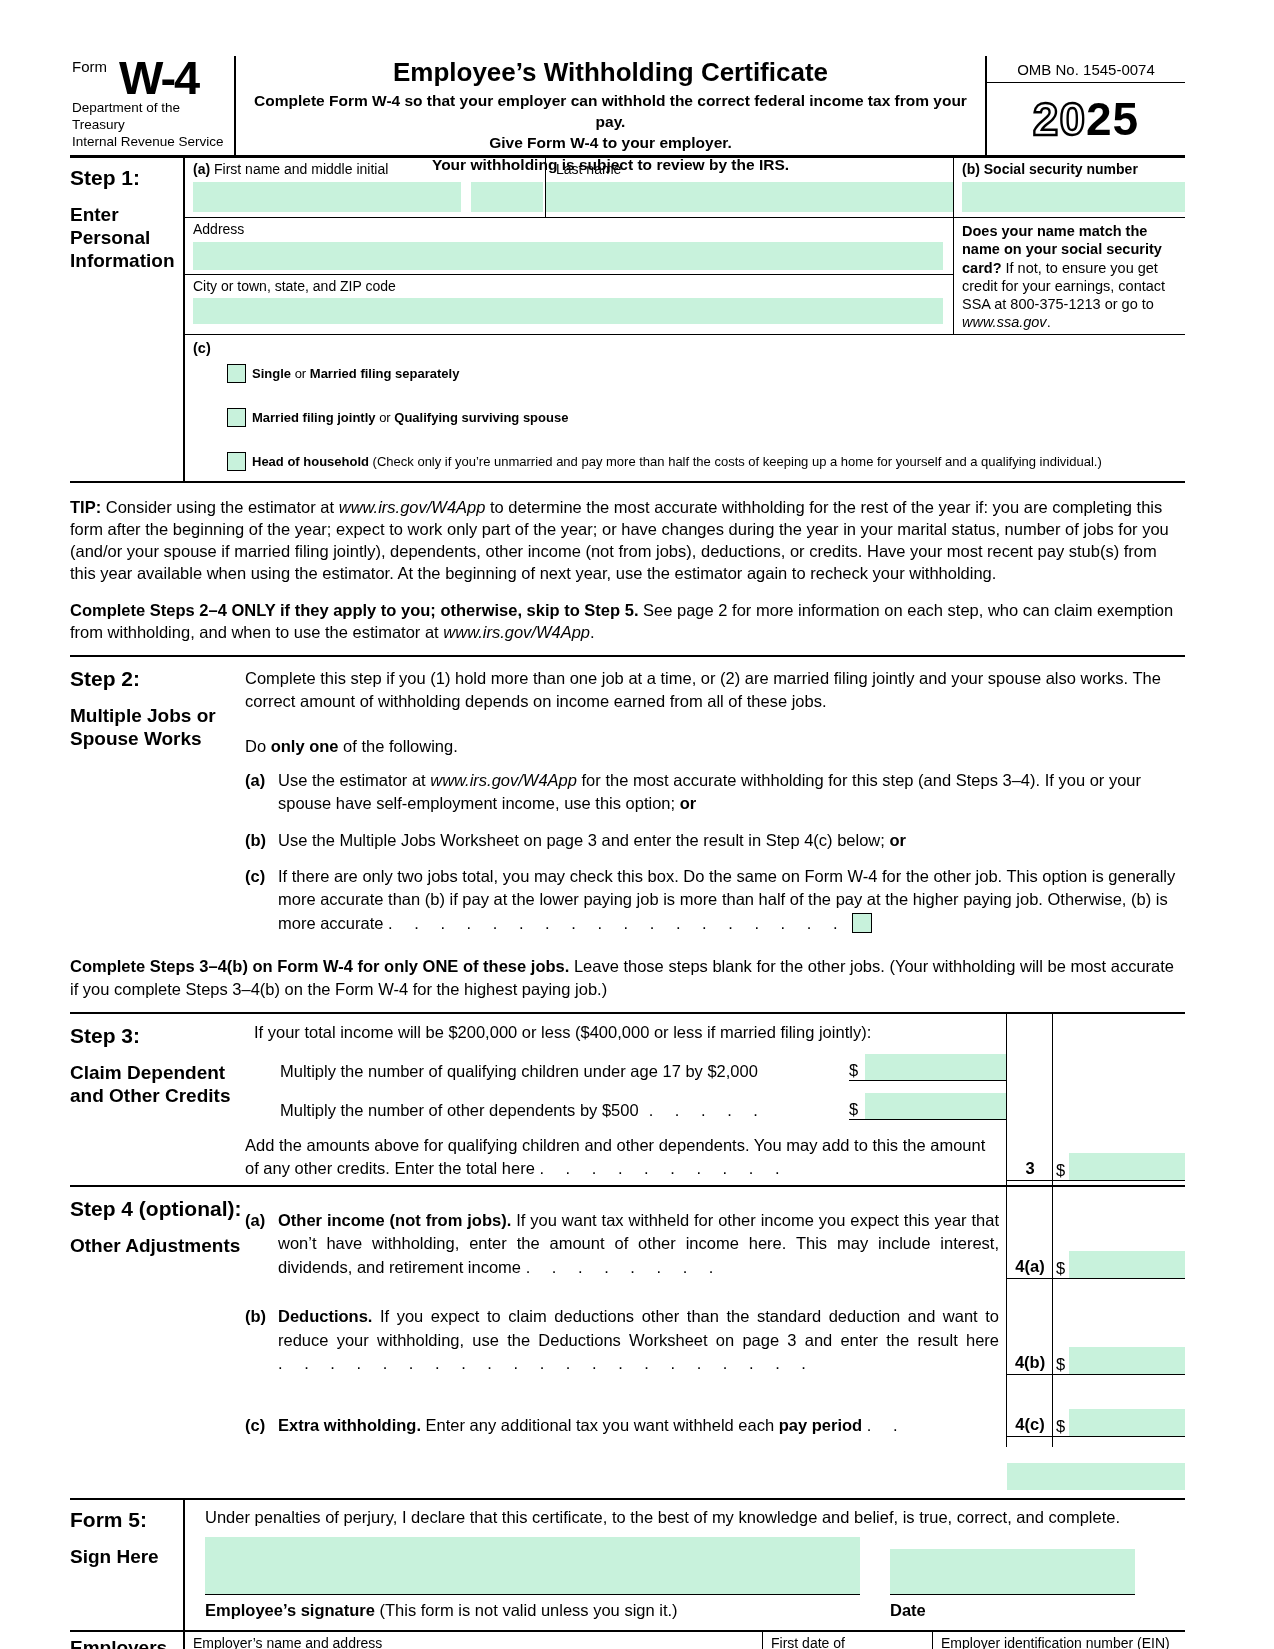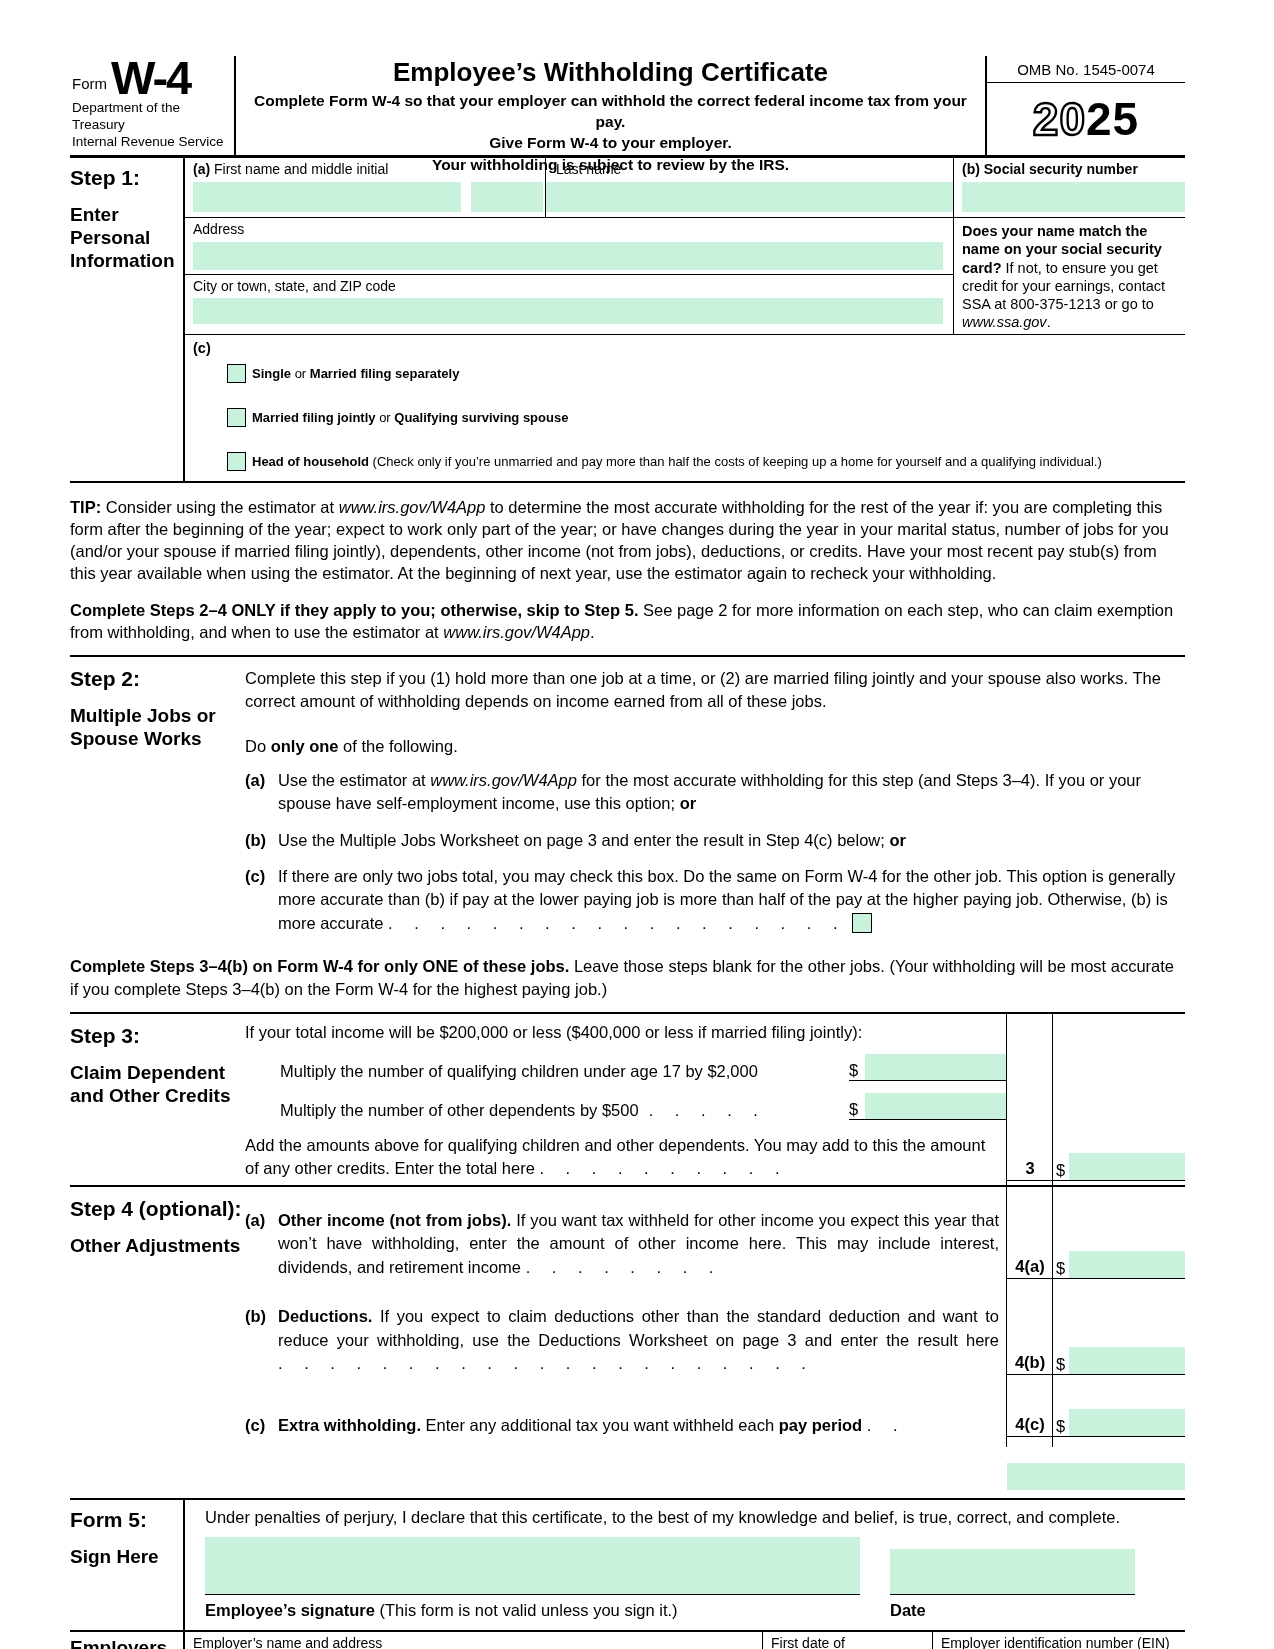--- a/index.html
+++ b/index.html
@@ -24,21 +24,21 @@
     border: 1.7px solid #000; background: #c8f2dc; vertical-align: middle;
   }
   .step-title { font-size: 21px; font-weight: bold; line-height: 1.1; }
   .step-sub   { font-size: 19px; font-weight: bold; line-height: 1.22; margin-top: 14px; }
   .cell-label { font-size: 14px; line-height: 1.2; }
 
   
   .header { display: flex; border-bottom: 3px solid #000; height: 102px; }
   .h-left { width: 166px; border-right: 2px solid #000; padding: 2px 6px 4px 2px;
             display: flex; flex-direction: column; justify-content: space-between; }
-  .h-form-line { display: flex; align-items: flex-end; gap: 4px; }
+  .h-form-line { display: flex; gap: 12px; }
   .h-form-word { font-size: 15px; padding-bottom: 6px; }
   .h-form-num  { font-size: 47px; font-weight: bold; letter-spacing: -2px; line-height: 0.85; }
   .h-dept { font-size: 13.5px; line-height: 1.25; }
   .h-center { flex: 1; text-align: center; padding: 2px 10px; }
   .h-title { font-size: 26px; font-weight: bold; line-height: 1.1; }
   .h-sub { font-size: 15.5px; font-weight: bold; line-height: 1.38; margin-top: 3px; }
   .h-right { width: 200px; border-left: 2px solid #000; display: flex; flex-direction: column; }
   .h-omb { font-size: 15px; text-align: center; padding: 5px 2px 4px; border-bottom: 1.7px solid #000; }
   .h-year { flex: 1; display: flex; align-items: center; justify-content: center;
             font-size: 46px; font-weight: bold; letter-spacing: 1px; }
@@ -100,21 +100,21 @@
   .num-cell { width: 46px; flex: 0 0 auto; text-align: center; font-weight: bold;
               border-bottom: 1.7px solid #000; padding-bottom: 2px; }
   .num-spacer { width: 46px; flex: 0 0 auto; }
   .amt-cell { width: 132px; flex: 0 0 auto; display: flex; align-items: flex-end;
               border-bottom: 1.7px solid #000; }
   .amt-spacer { width: 132px; flex: 0 0 auto; }
   .amt-cell .dollar { width: 16px; padding-left: 3px; }
   .amt-cell .gfield { flex: 1; height: 27px; }
   .s3-content { padding: 9px 0 0; }
   .s3-intro-row { display: flex; }
-  .s3-intro-row .txt { flex: 1; padding-right: 10px; }
+  .s3-intro-row .txt { flex: 1; padding-right: 10px; margin-left: 9px; }
   .s3-line { display: flex; align-items: flex-end; margin-top: 12px; }
   .s3-line .txt { padding-left: 35px; flex: 0 0 auto; }
   .s3-gap { flex: 1; padding: 0 10px; overflow: hidden; }
   .amt-inline { display: flex; align-items: flex-end; width: 158px; flex: 0 0 auto;
                 border-bottom: 1.7px solid #000; }
   .amt-inline .dollar { width: 16px; }
   .amt-inline .gfield { flex: 1; height: 26px; }
   .s3-total { margin-top: 14px; padding-bottom: 4px; }
   .s3-total .txt2 { flex: 1; line-height: 1.42; padding-right: 8px; }
   .step4-block { padding-bottom: 8px; }

